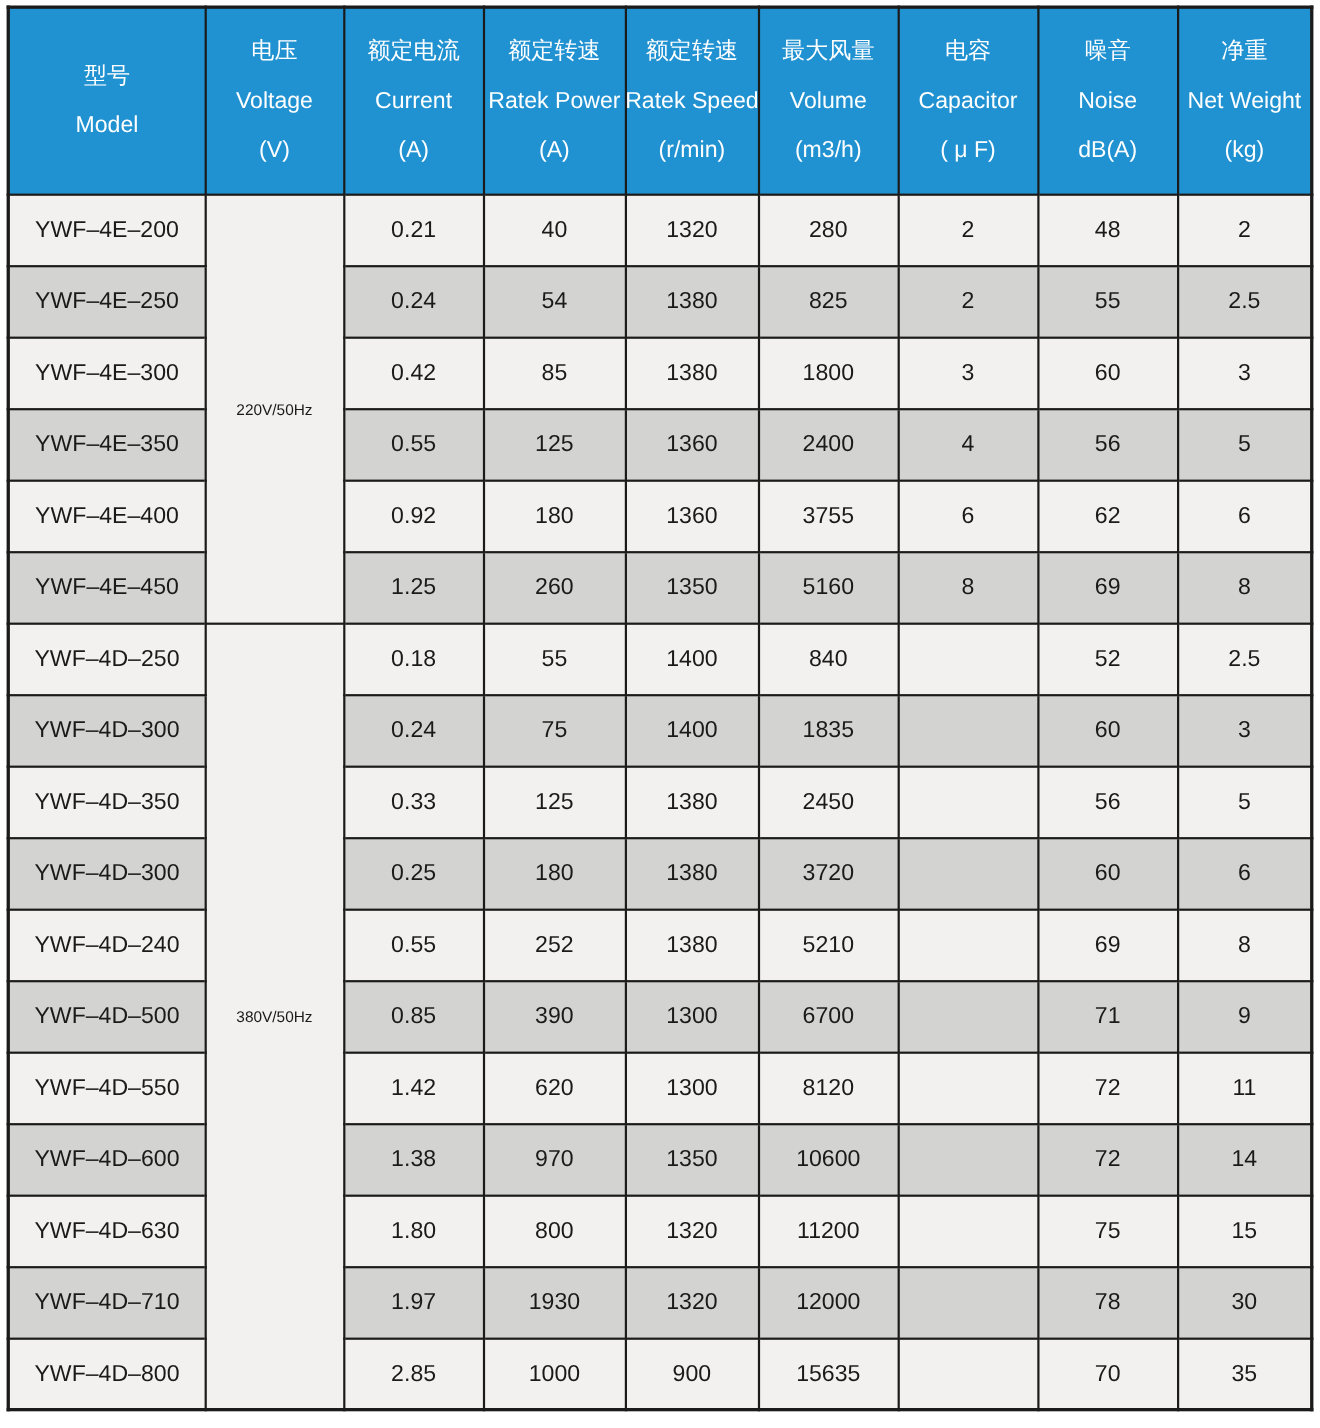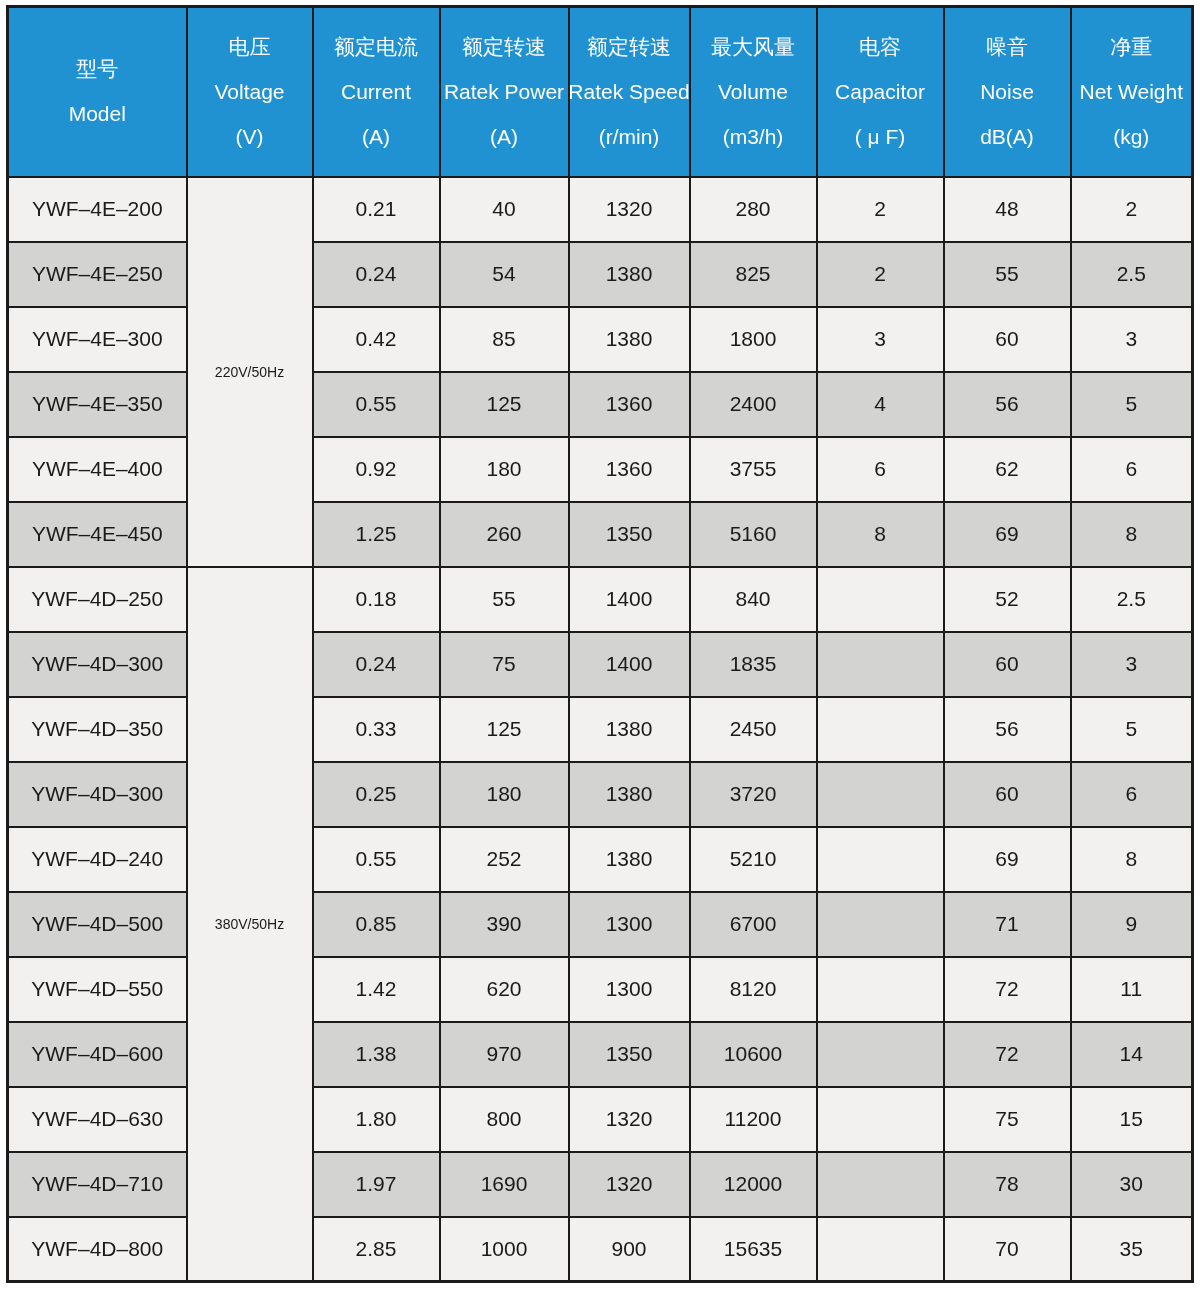--- a/index.html
+++ b/index.html
@@ -286,21 +286,21 @@
           <td>800</td>
           <td>1320</td>
           <td>11200</td>
           <td></td>
           <td>75</td>
           <td>15</td>
         </tr>
         <tr class="dark">
           <td>YWF–4D–710</td>
           <td>1.97</td>
-          <td>1690</td>
+          <td>1930</td>
           <td>1320</td>
           <td>12000</td>
           <td></td>
           <td>78</td>
           <td>30</td>
         </tr>
         <tr class="light">
           <td>YWF–4D–800</td>
           <td>2.85</td>
           <td>1000</td>

